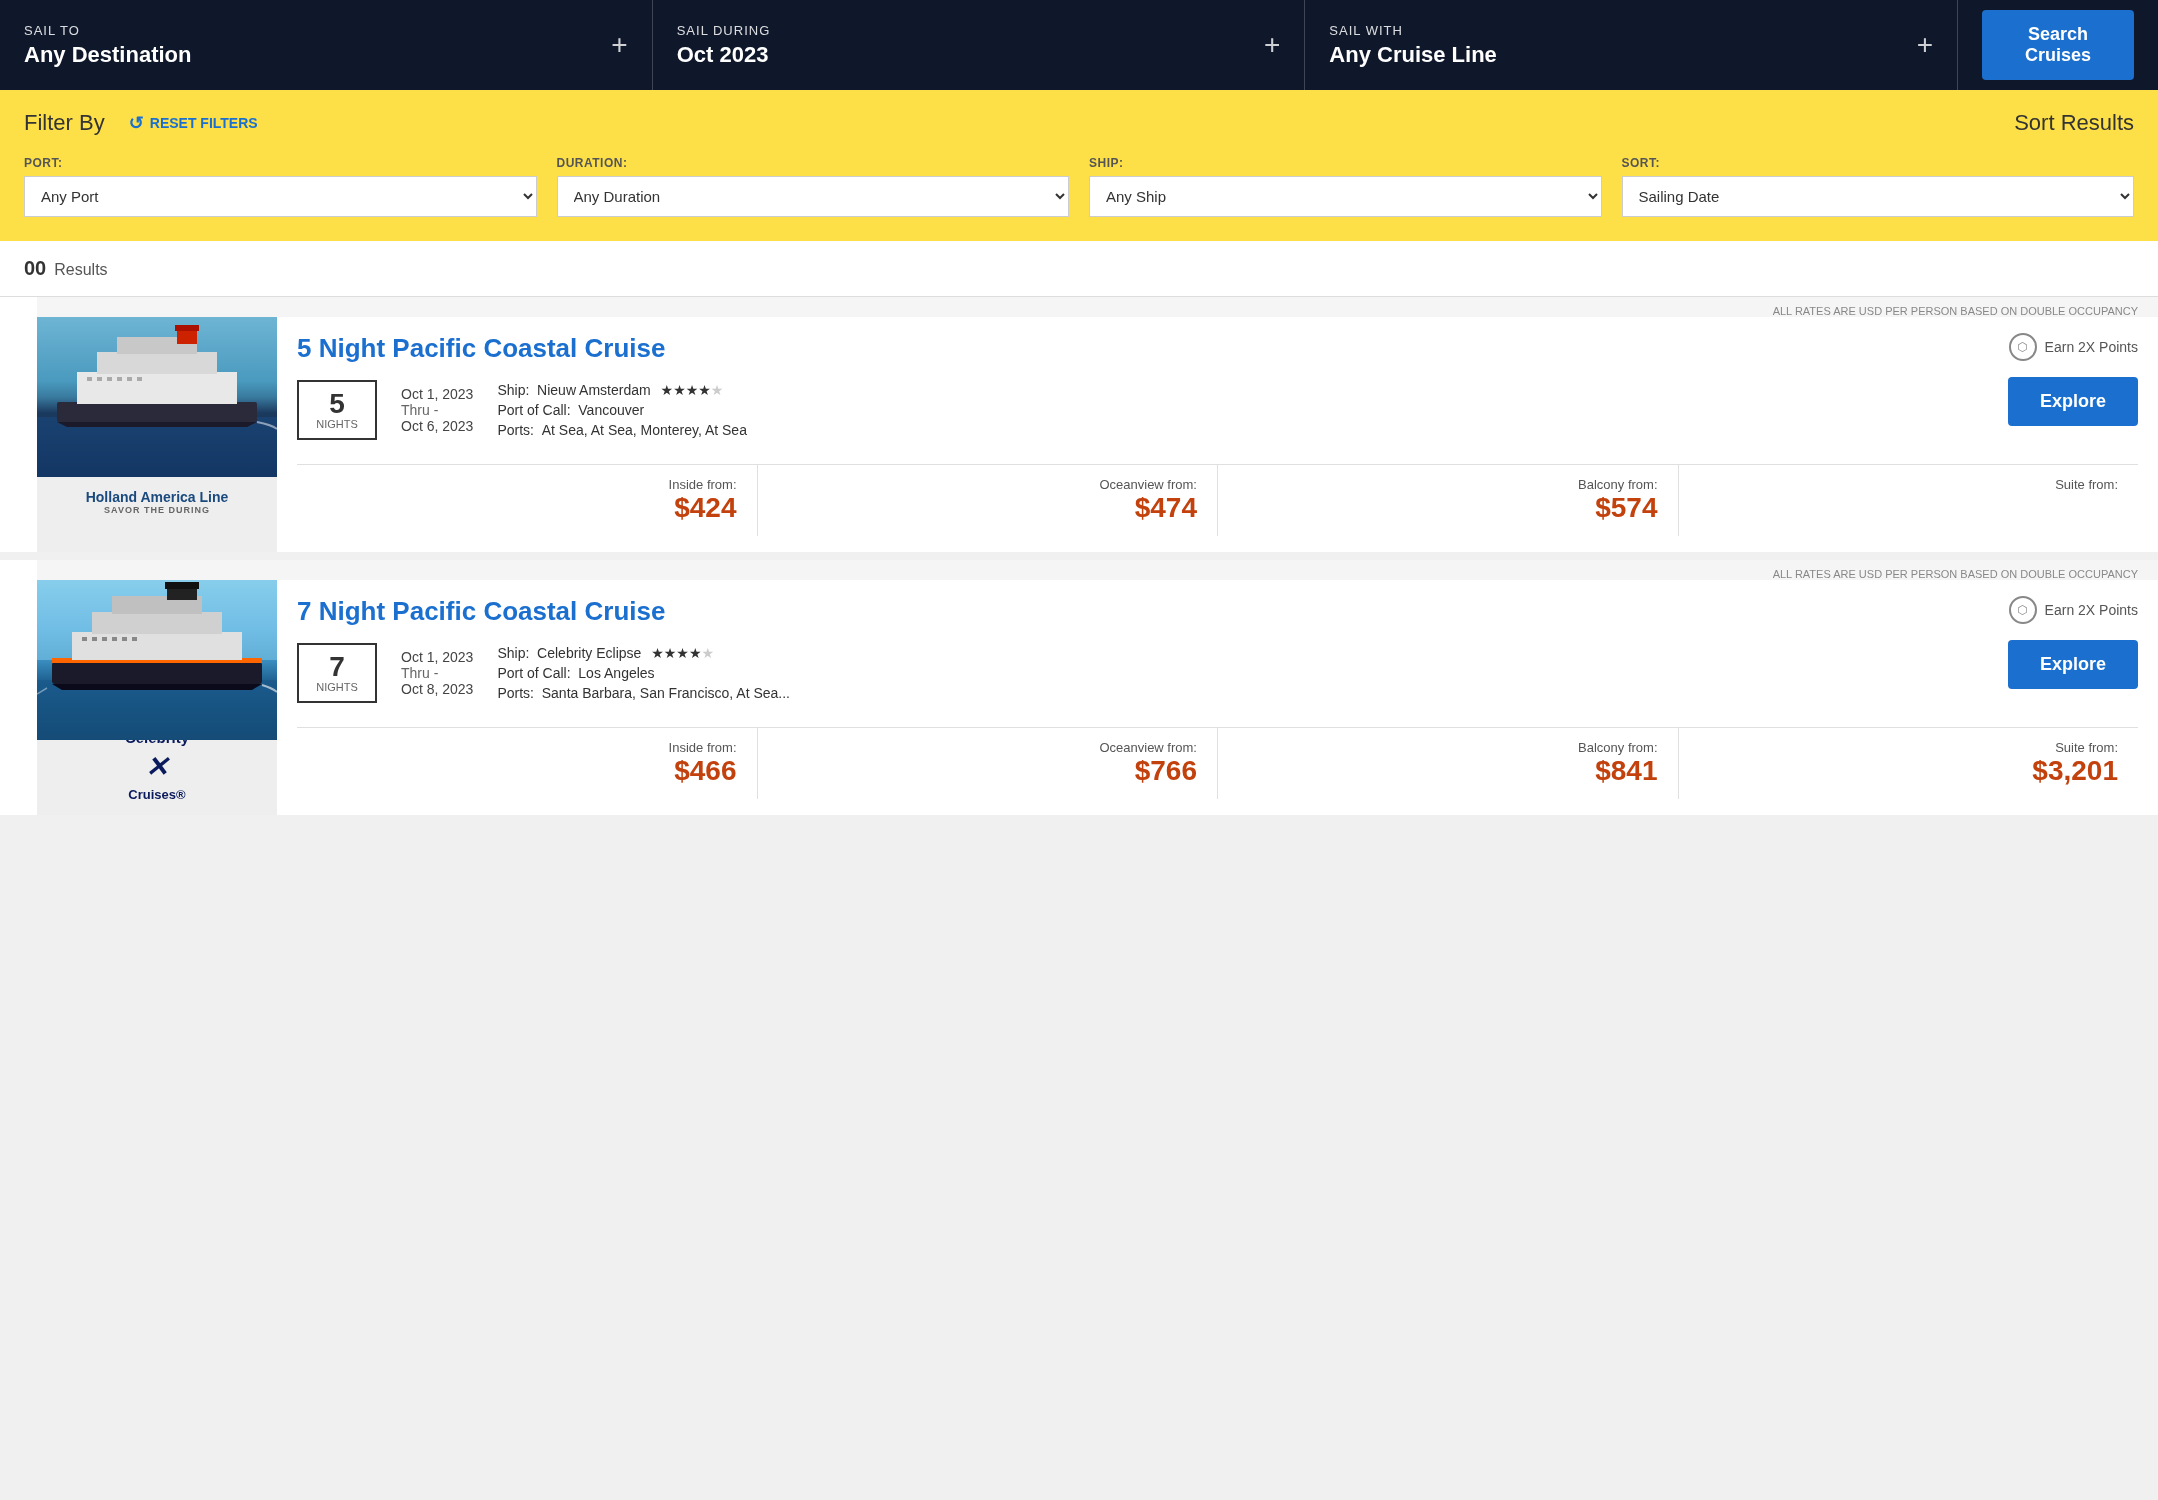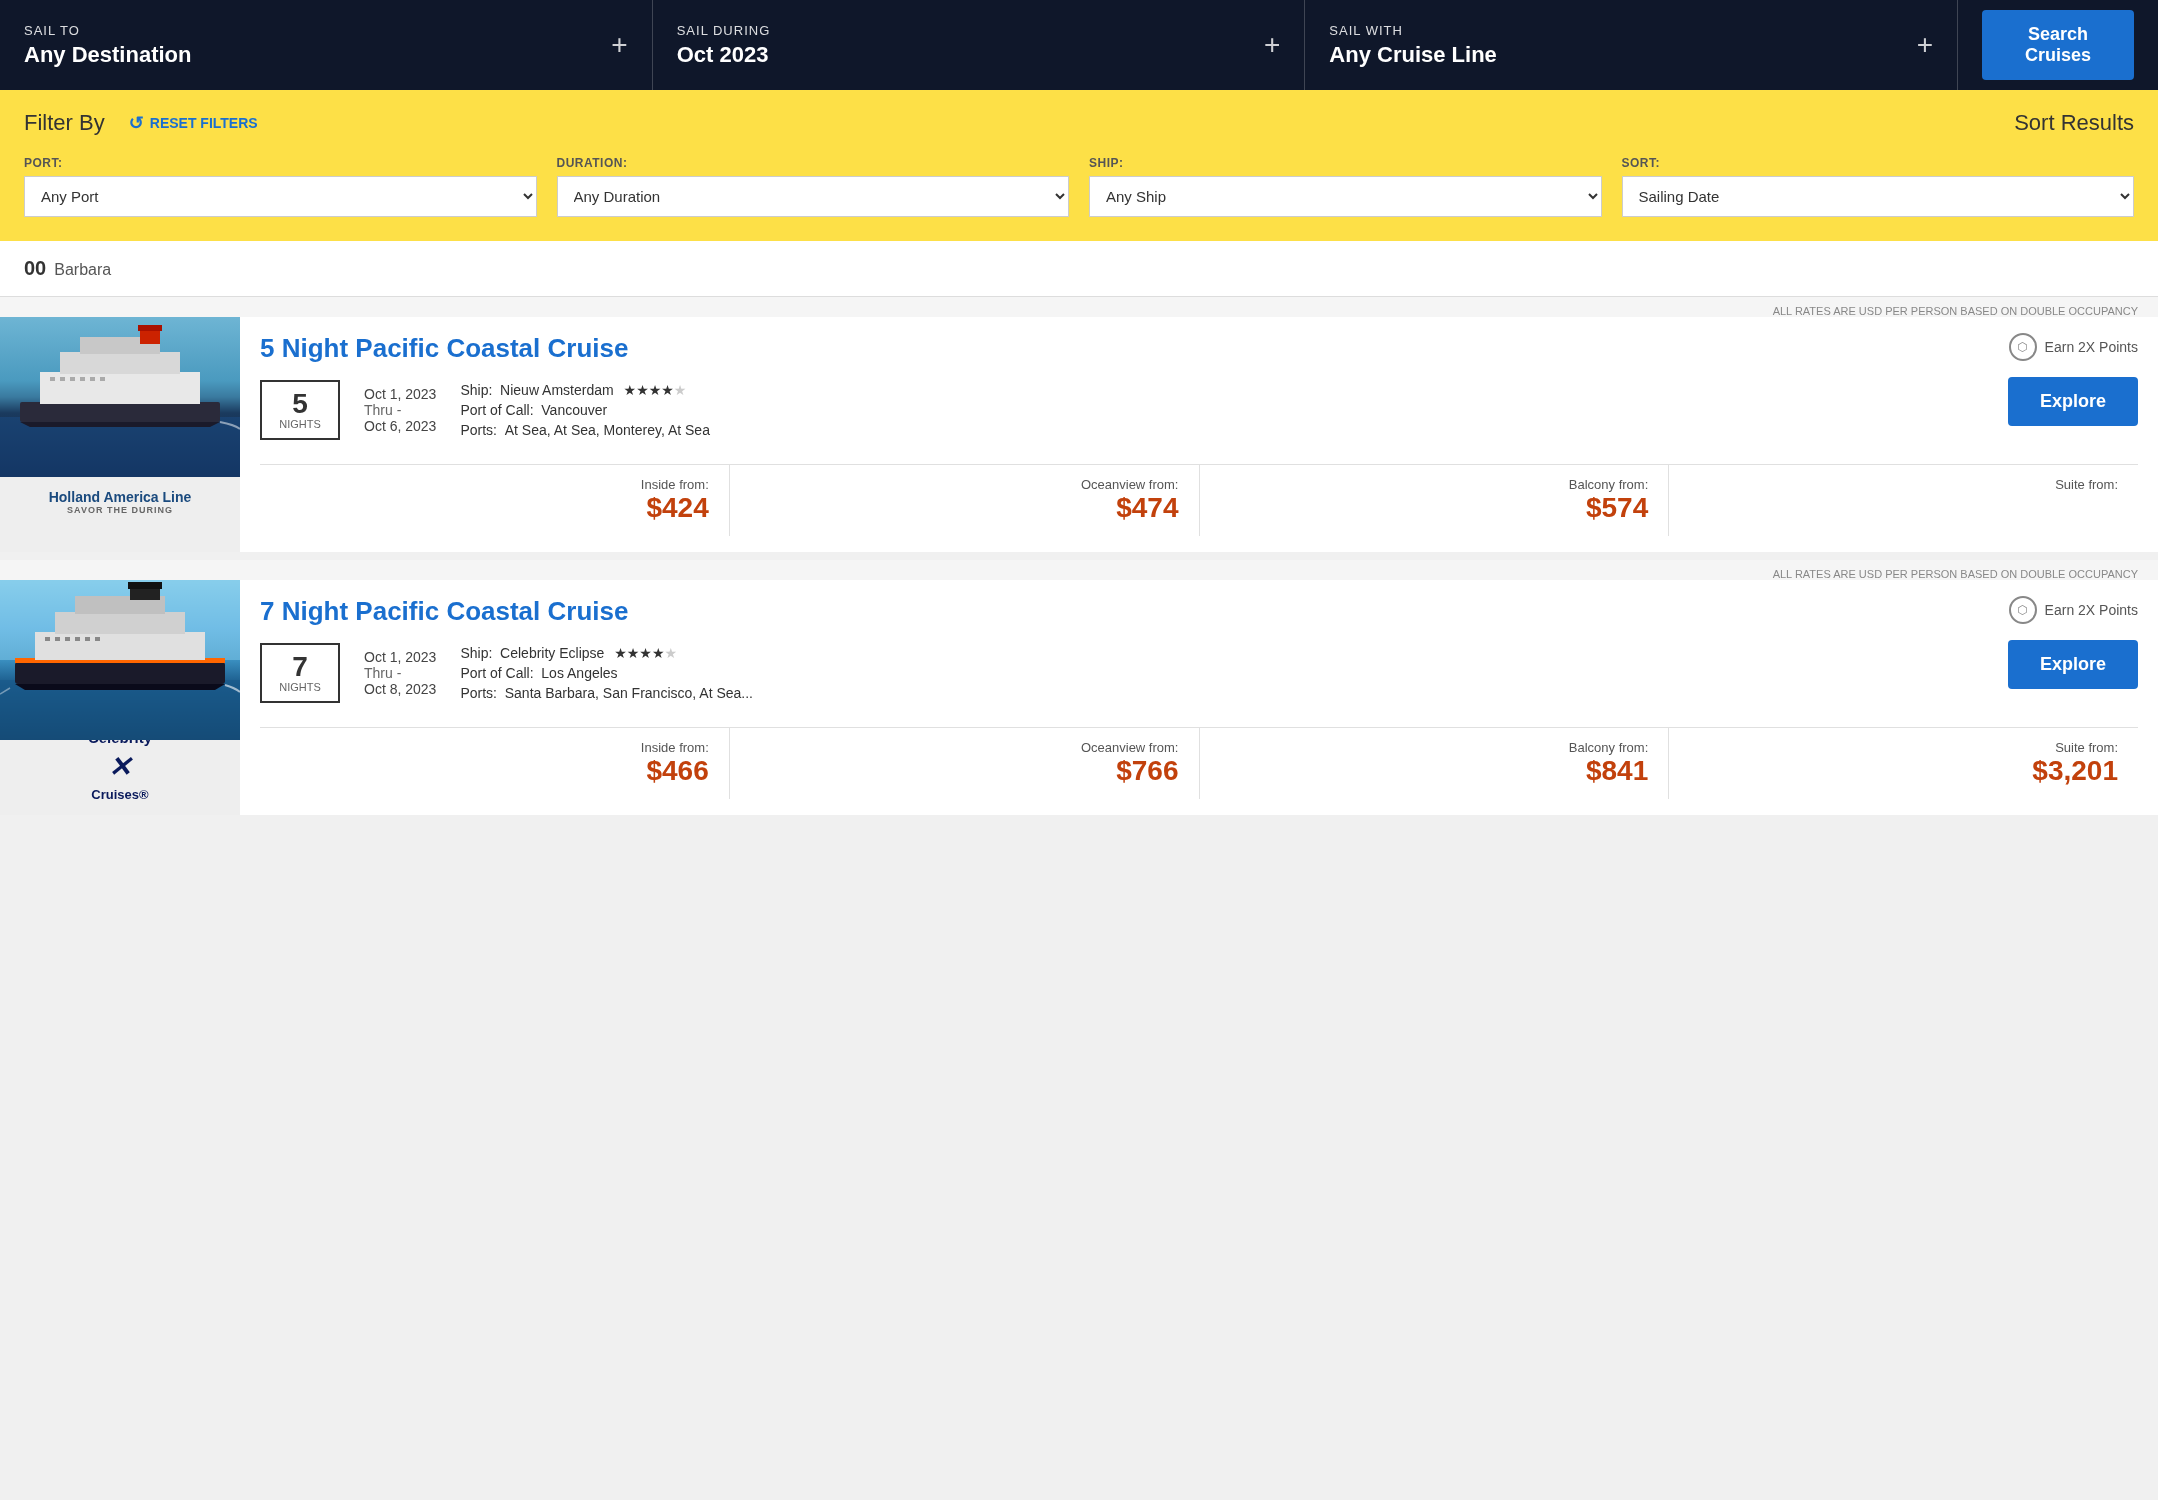--- a/index.html
+++ b/index.html
@@ -126,20 +126,21 @@
       font-weight: bold;
       color: #333;
     }
 
     
     .cruise-card {
       background: white;
       margin-bottom: 4px;
       display: flex;
       flex-direction: column;
+      padding-left: 37px;
     }
     .rates-note {
       text-align: right;
       font-size: 11px;
       color: #888;
       padding: 8px 20px 0;
       background: #f5f5f5;
     }
     .card-body {
       display: flex;
@@ -384,21 +385,21 @@
         <option>Price: Low to High</option>
         <option>Price: High to Low</option>
         <option>Duration</option>
       </select>
     </div>
   </div>
 </div>
 
 <div class="results-count">
   <span class="results-number">00</span>
-  <span>Barbara</span>
+  <span>Results</span>
 </div>
 
 <div>
 
   <div class="cruise-card">
     <div class="rates-note">ALL RATES ARE USD PER PERSON BASED ON DOUBLE OCCUPANCY</div>
     <div class="card-body">
       <div class="card-image">
         <div class="ship-image">
           <div class="ship-silhouette-1">

